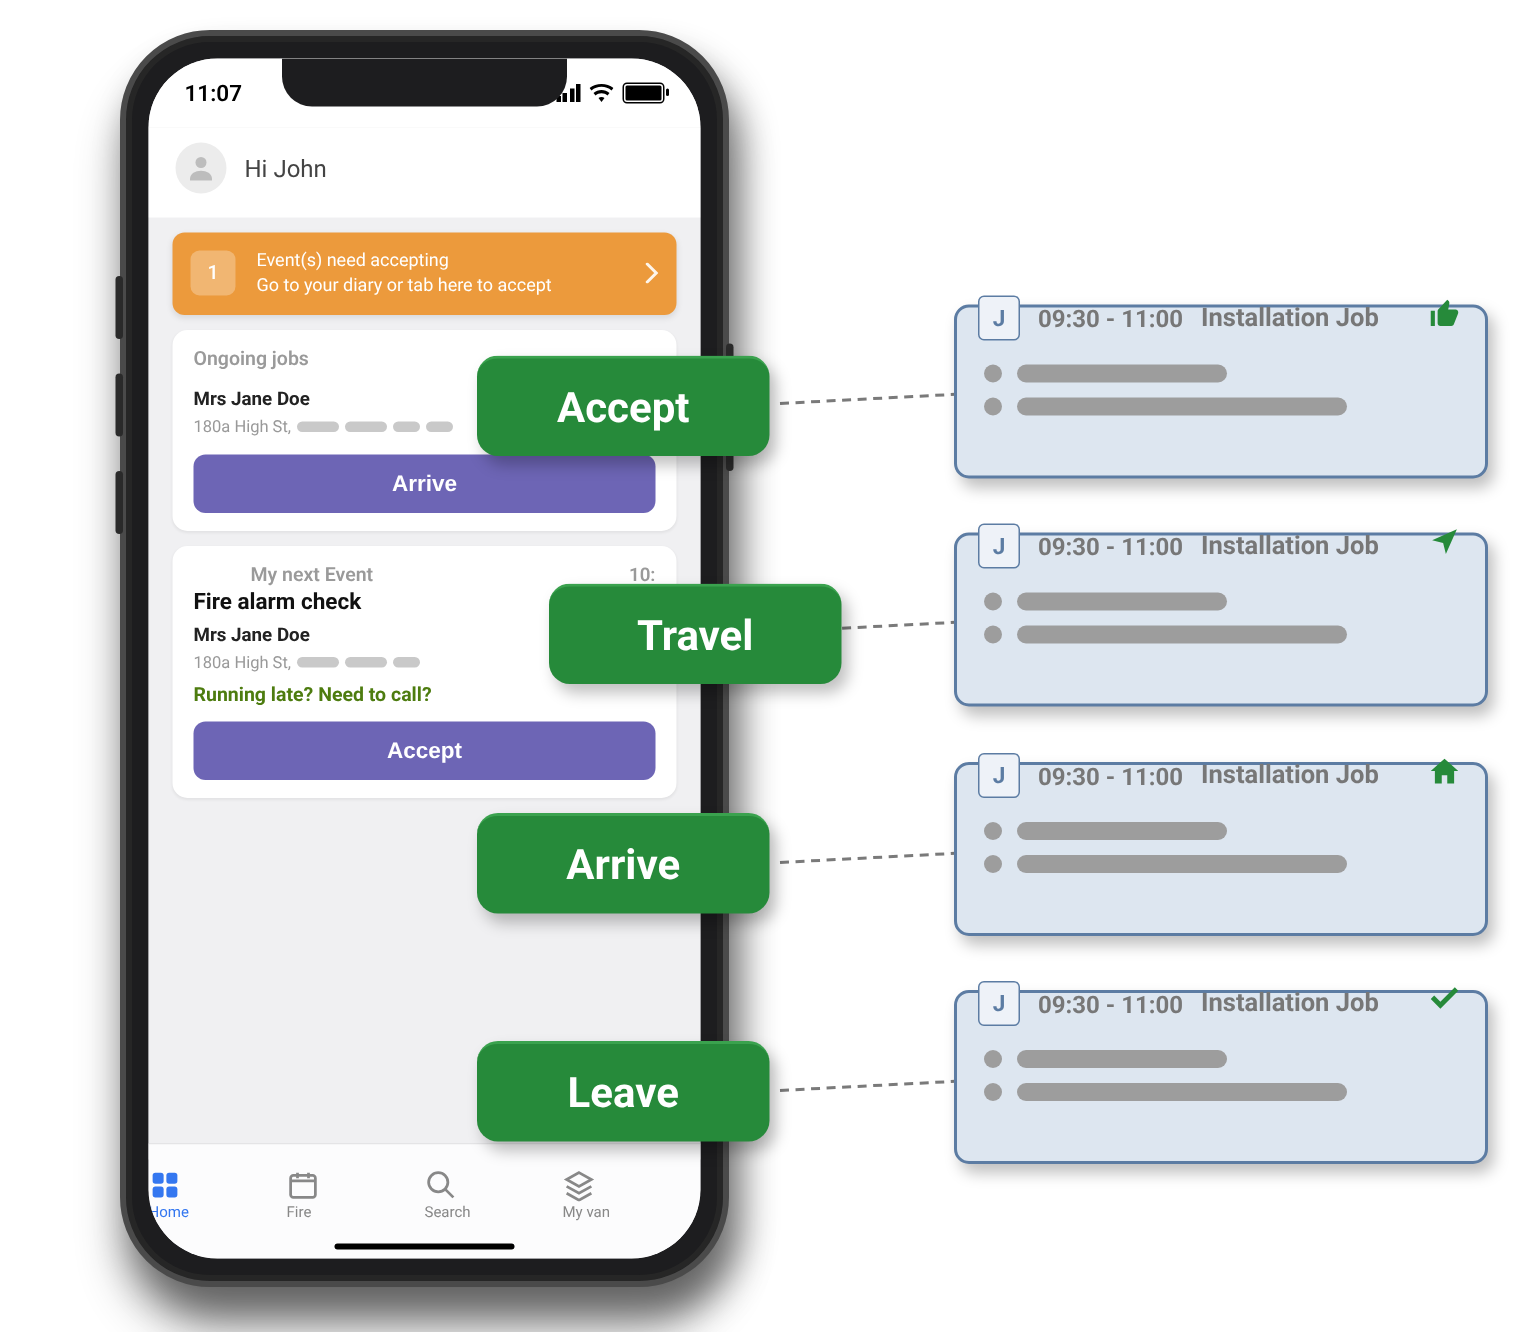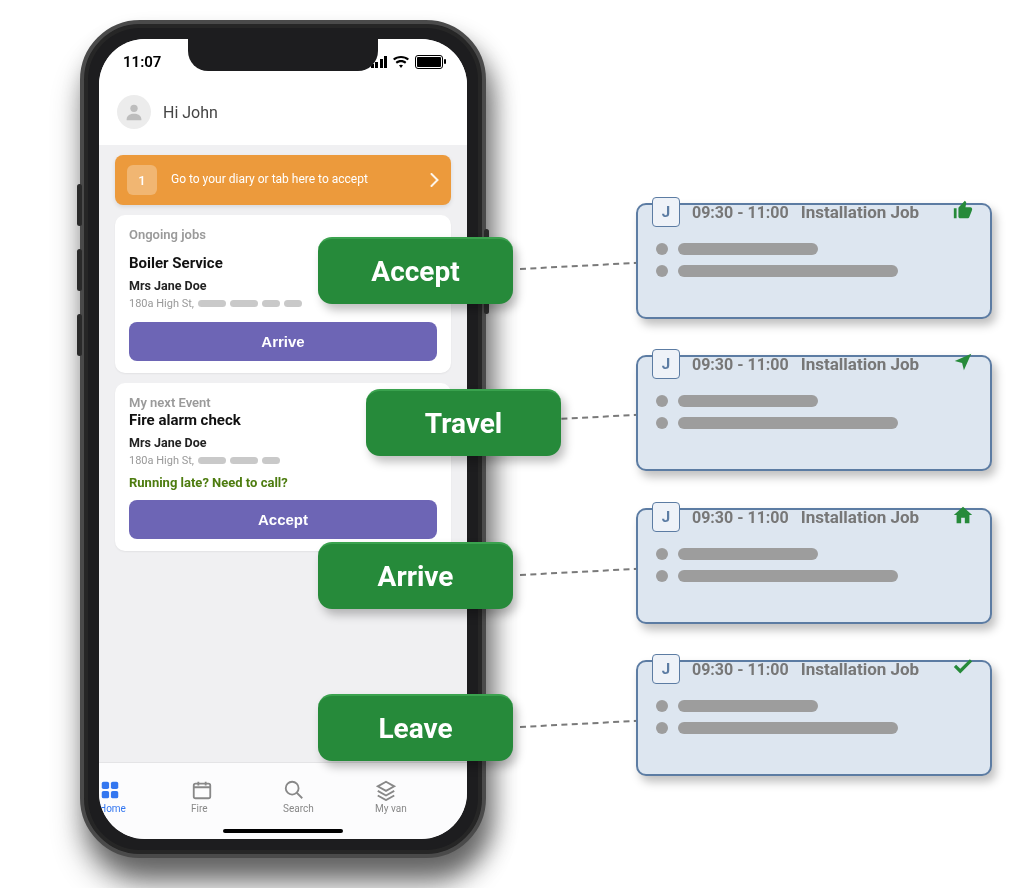--- a/index.html
+++ b/index.html
@@ -96,21 +96,21 @@
   .sec-title{color:#9a9a9a;font-weight:600;font-size:13px;margin:0 0 12px;}
   .job-title{font-weight:700;font-size:15px;color:#111;margin:2px 0 6px;}
   .job-sub{font-weight:700;font-size:12.5px;color:#222;margin-bottom:4px;}
   .addr{font-size:11px;color:#999;display:flex;align-items:center;gap:4px;}
   .bar{height:7px;border-radius:4px;background:var(--grey-light);display:inline-block;}
   .btn{
     margin-top:12px;width:100%;border:none;border-radius:8px;
     background:var(--purple);color:#fff;font-weight:700;font-size:15px;
     padding:11px 0;cursor:pointer;
   }
-  .event-head{display:flex;justify-content:space-between;align-items:center;}
+  .event-head{display:flex;justify-content:space-between;align-items:center;margin-left:38px;}
   .event-head .time{font-size:12.5px;color:#9a9a9a;font-weight:600;}
   .map{
     height:180px;border-radius:6px;margin:8px -6px;position:relative;overflow:hidden;
     background:
       linear-gradient(115deg, rgba(160,200,130,.7) 0 25%, transparent 25%),
       linear-gradient(200deg, rgba(180,215,160,.7) 0 30%, transparent 30%),
       linear-gradient(20deg, rgba(220,230,210,.8) 0 44%, transparent 44%),
       #eceee5;
   }
   .map::before{
@@ -225,30 +225,30 @@
                 <circle cx="12" cy="8" r="4"></circle>
                 <path d="M4 20c0-4 4-6 8-6s8 2 8 6v1H4z"></path>
               </svg>
           </div>
           <span class="greet">Hi John</span>
         </div>
 
         <div class="notice">
           <div class="count">1</div>
           <div class="txt">
+            <div>Event(s) need accepting</div>
             <div>Go to your diary or tab here to accept</div>
           </div>
           <svg class="chev" width="9" height="14" viewBox="0 0 8 14">
               <path d="M1 1l6 6-6 6" stroke="#fff" stroke-width="2" fill="none" stroke-linecap="round"></path>
             </svg>
         </div>
 
         <div class="card">
           <div class="sec-title">Ongoing jobs</div>
-          <div class="job-title">Boiler Service</div>
           <div class="job-sub">Mrs Jane Doe</div>
           <div class="addr">
             <span>180a High St,</span>
             <span class="bar" style="width:28px"></span>
               <span class="bar" style="width:28px"></span>
               <span class="bar" style="width:18px"></span>
               <span class="bar" style="width:18px"></span>
           </div>
           <button class="btn">Arrive</button>
         </div>

